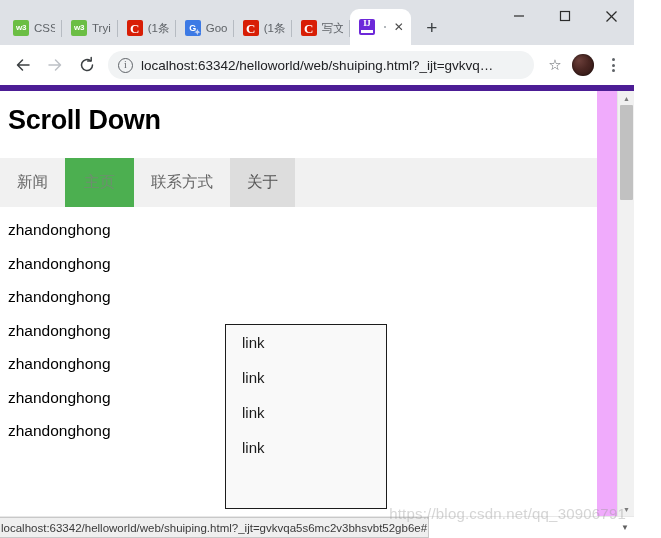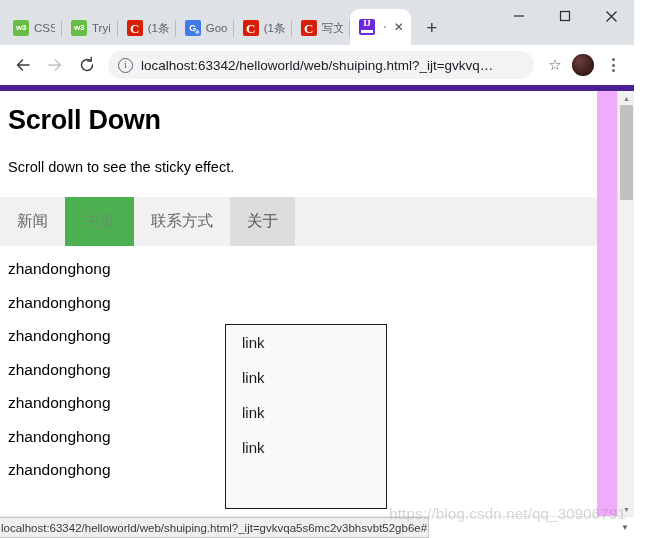--- a/index.html
+++ b/index.html
@@ -462,21 +462,20 @@
       <i></i>
       <i></i>
     </div>
   </div>
 
   <div class="viewport">
     <div class="page">
       <div class="page-inner">
 
         <h1 class="page-title">Scroll Down</h1>
-        <p class="page-sub">Scroll down to see the sticky effect.</p>
 
         <div class="navbar">
           <div class="nav-item">新闻</div>
           <div class="nav-item active">主页</div>
           <div class="nav-item">联系方式</div>
           <div class="nav-item hovered">关于</div>
         </div>
 
         <div class="body-lines">
           <p class="body-line">zhandonghong</p>

